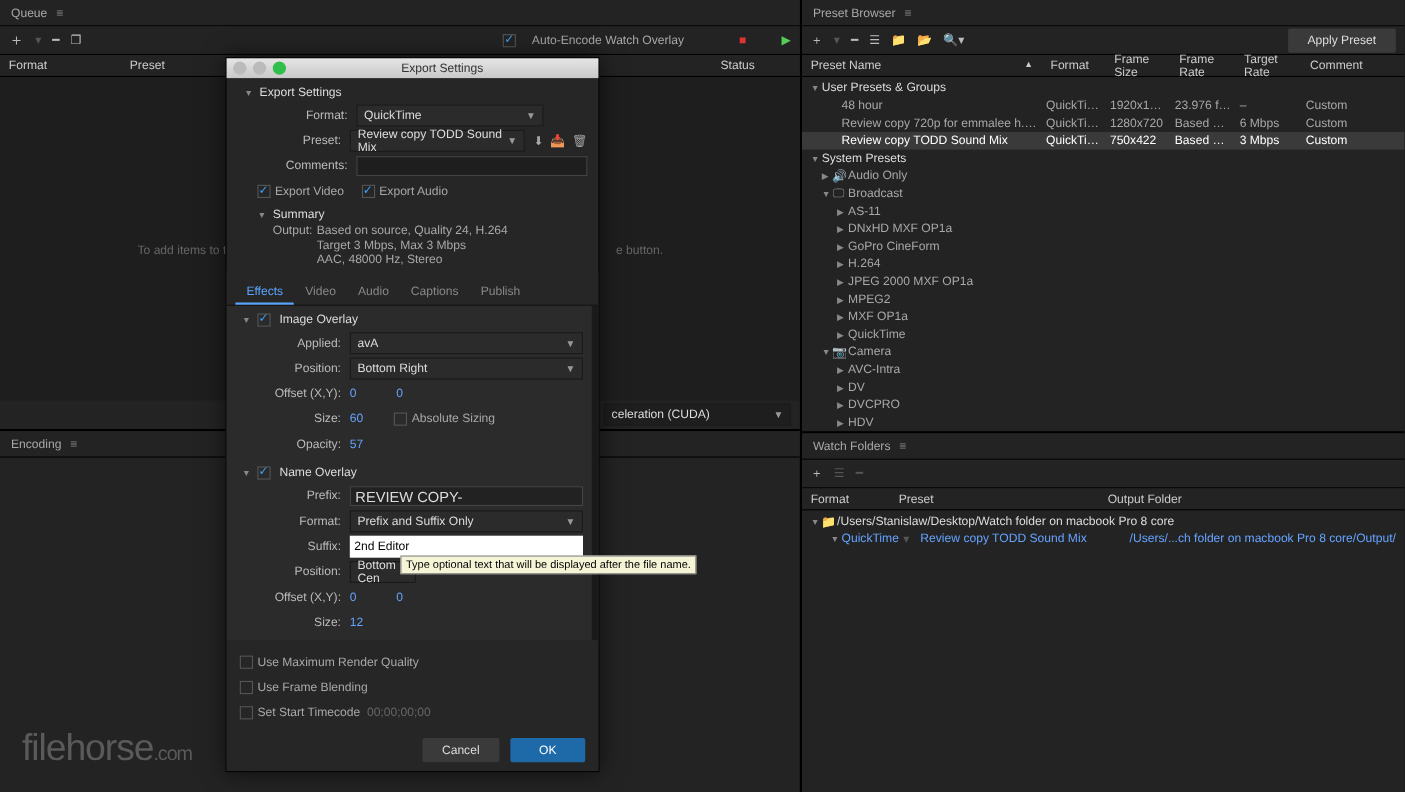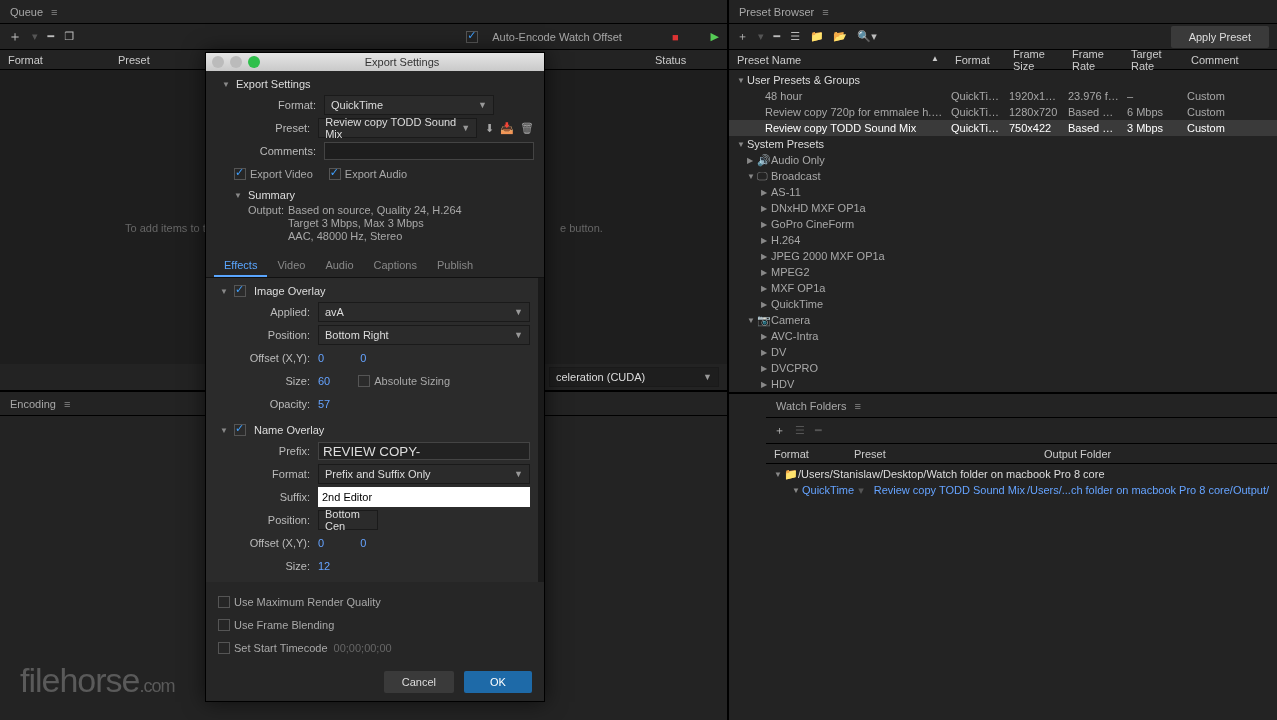--- a/index.html
+++ b/index.html
@@ -47,21 +47,21 @@
         <span>Queue</span>
         <span class="menu-icon">≡</span>
       </div>
       <div class="toolbar">
         <span class="tool-btn" style="font-size:14px;">＋</span>
         <span style="color:#555;">▾</span>
         <span class="tool-btn">━</span>
         <span class="tool-btn">❐</span>
         <div style="flex:1;"></div>
         <span class="check checked"></span>
-        <span>Auto-Encode Watch Offset</span>
+        <span>Auto-Encode Watch Overlay</span>
         <span style="width:30px;"></span>
         <span style="color:#d33;">■</span>
         <span style="width:12px;"></span>
         <span style="color:#5c5;">▶</span>
       </div>
       <div class="col-header">
         <div style="width:110px;">Format</div>
         <div style="width:190px;">Preset</div>
         <div style="flex:1;">Output File</div>
         <div style="width:80px;">Status</div>
@@ -209,21 +209,21 @@
             <span class="tree-caret">▶</span>
             <span>DVCPRO</span>
           </div>
           <div class="pb-row" style="padding-left: 32px;">
             <span class="tree-caret">▶</span>
             <span>HDV</span>
           </div>
         </div>
     </div>
 
-    <div style="height:330px; background:#232323; border-top:2px solid #000;padding-left:37px;">
+    <div style="height:330px; background:#232323; border-top:2px solid #000;">
       <div class="panel-header">
         <span>Watch Folders</span>
         <span class="menu-icon">≡</span>
       </div>
       <div class="toolbar">
         <span class="tool-btn">＋</span>
         <span class="tool-btn" style="color:#555;">☰</span>
         <span class="tool-btn" style="color:#555;">━</span>
       </div>
       <div class="col-header">
@@ -372,20 +372,21 @@
         </div>
       <div class="form-row">
           <div class="form-lbl">Suffix:</div>
           <input class="inline" type="text" style="flex: 1 1 0%;" value="2nd Editor">
         </div>
       <div class="form-row">
           <div class="form-lbl">Position:</div>
           <div class="dropdown" style="width:60px;">
             <span>Bottom Cen</span>
           </div>
+        <div class="tooltip" style="left:150px; top:65px;">Type optional text that will be displayed after the file name.</div>
       </div>
       <div class="form-row">
           <div class="form-lbl">Offset (X,Y):</div>
           <span class="numlink">0</span>
           <span style="width:36px;"></span>
           <span class="numlink">0</span>
         </div>
       <div class="form-row">
           <div class="form-lbl">Size:</div>
           <span class="numlink">12</span>

